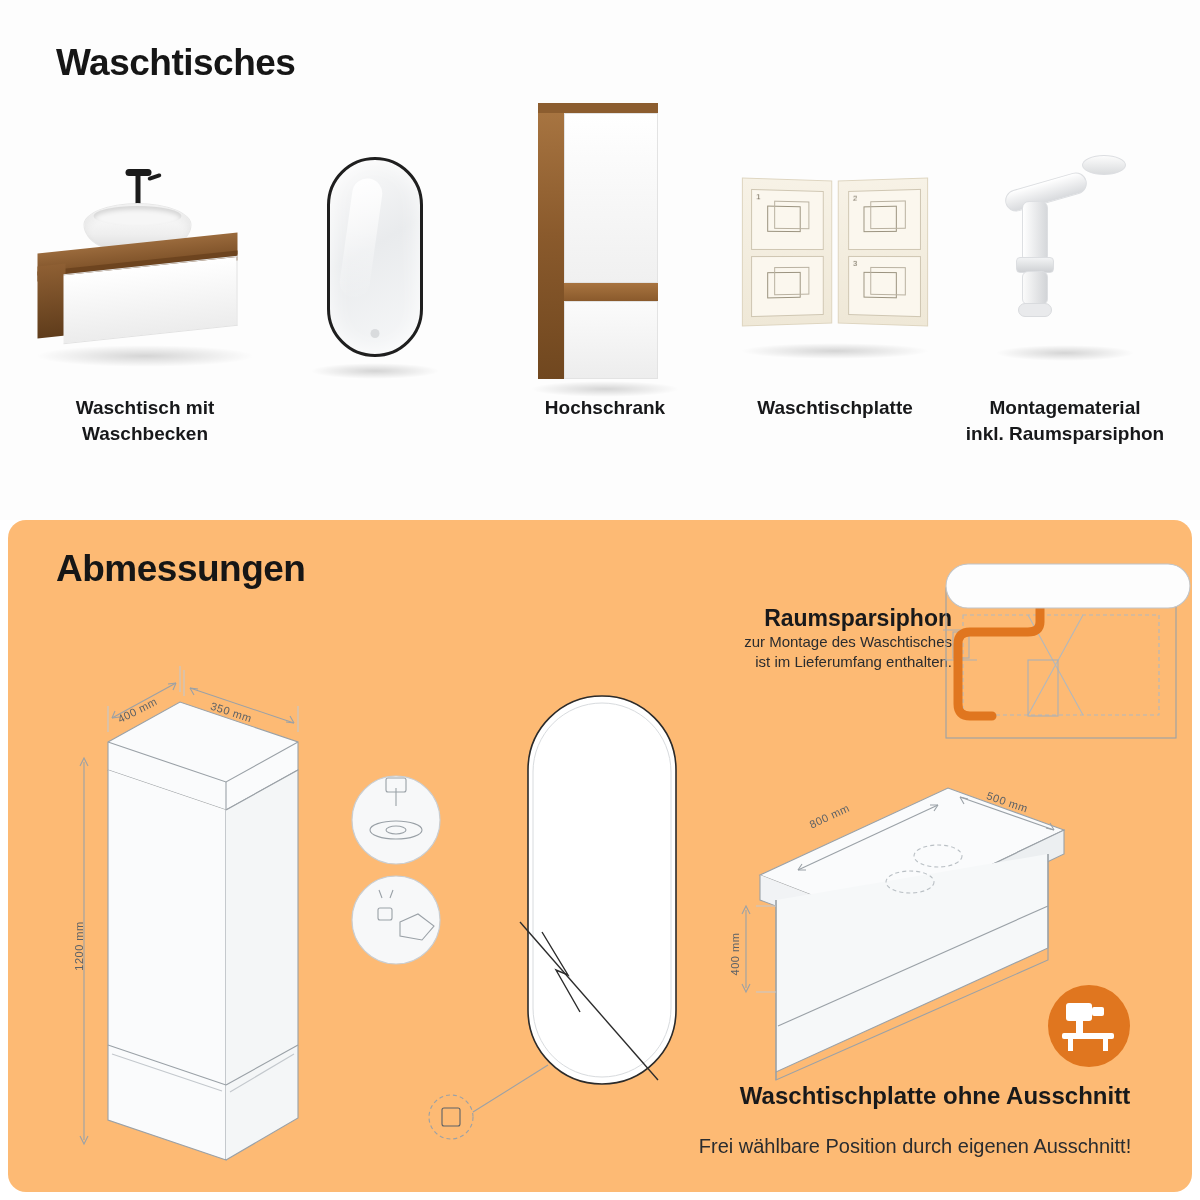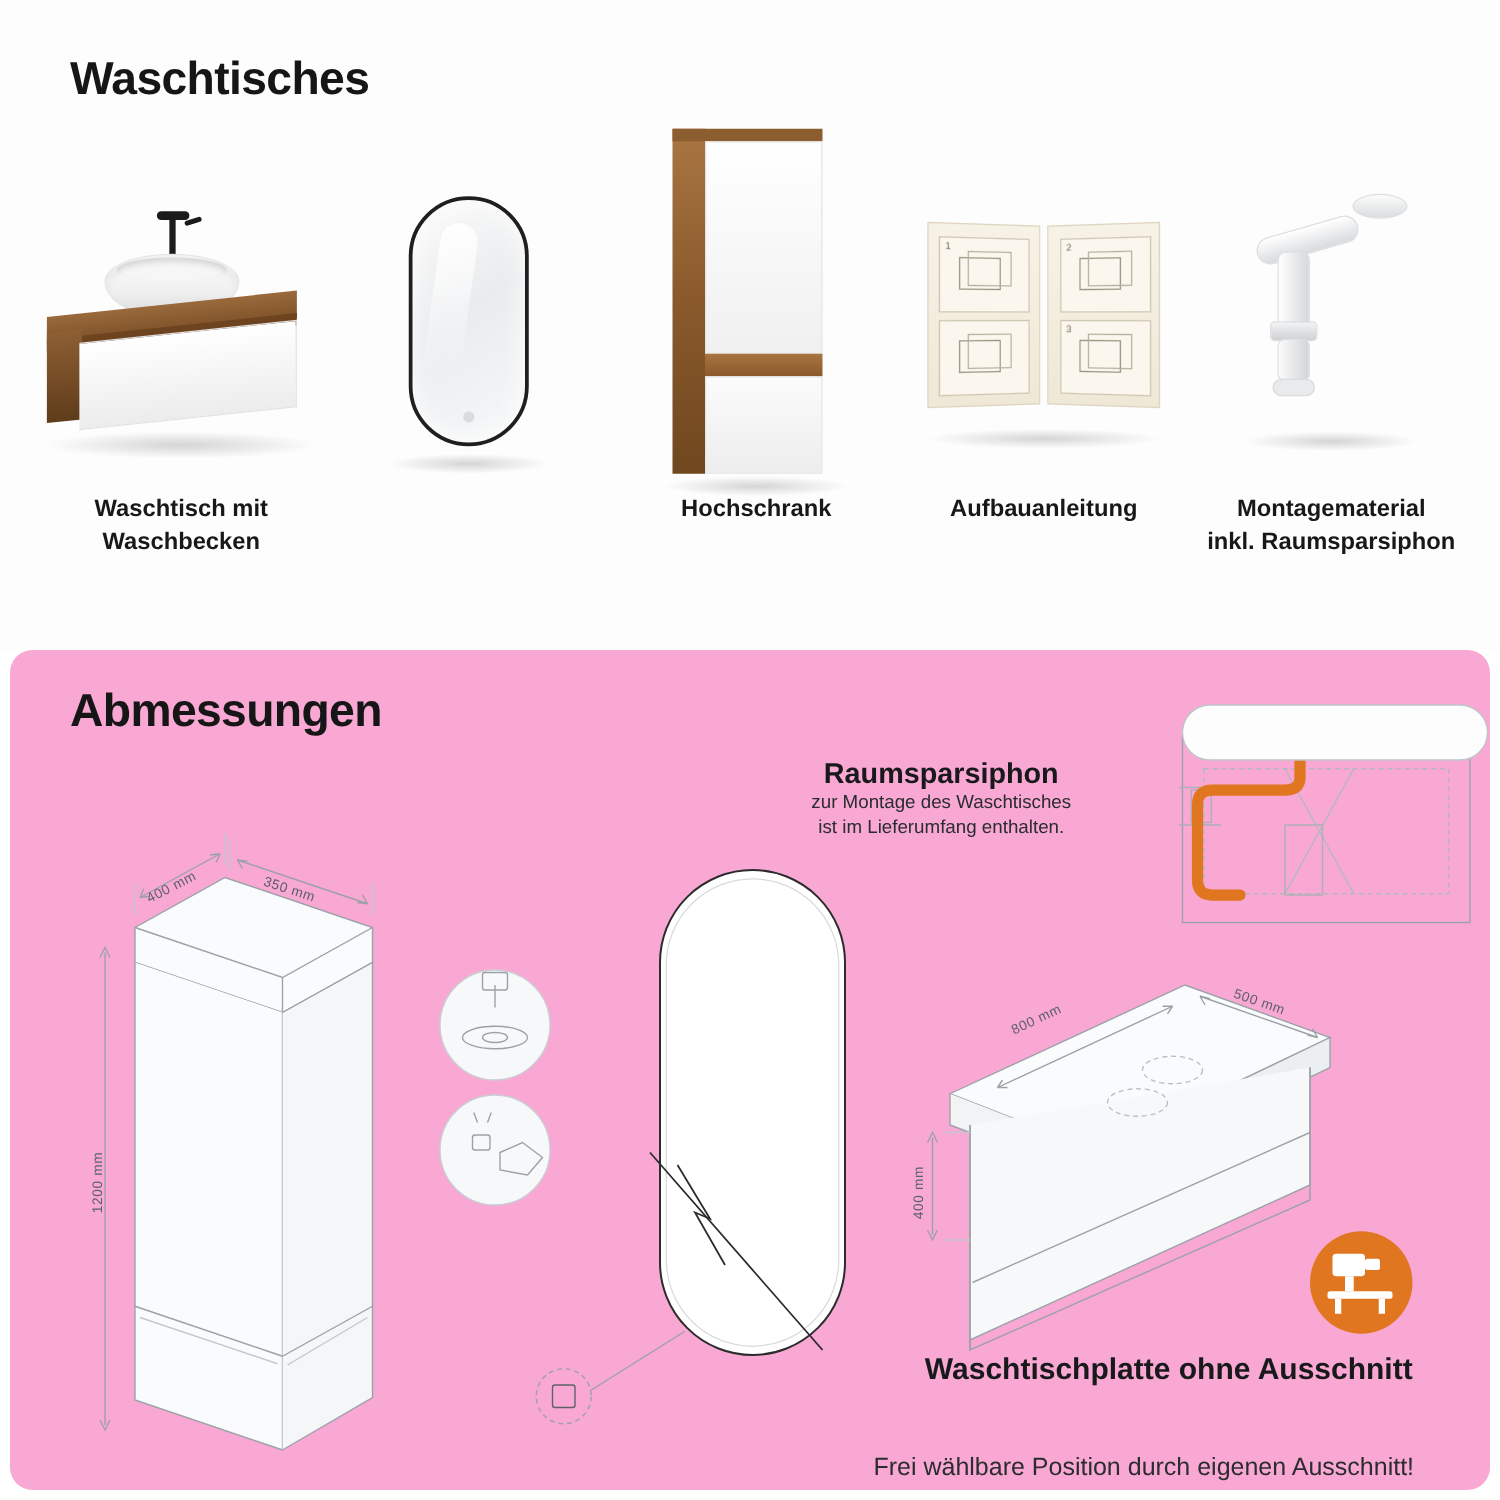--- a/index.html
+++ b/index.html
@@ -118,42 +118,42 @@
   .sp-horiz { position: absolute; left: 4px; top: 24px; width: 84px; height: 22px; background: linear-gradient(180deg,#ffffff,#d8dadd); border-radius: 11px; border:1px solid #dcdee1; transform: rotate(-16deg); }
   .sp-bowl { position: absolute; left: 82px; top: -2px; width: 44px; height: 20px; background: linear-gradient(180deg,#fcfcfc,#dadcde); border-radius: 50%; border: 1px solid #dcdee1; }
   .sp-vert { position: absolute; left: 22px; top: 44px; width: 26px; height: 62px; background: linear-gradient(90deg,#ffffff,#d6d8db); border-radius: 7px; border:1px solid #dddfe2; }
   .sp-collar { position: absolute; left: 16px; top: 100px; width: 38px; height: 16px; background: linear-gradient(180deg,#f2f3f4,#cfd1d4); border-radius: 4px; border:1px solid #dcdee1; }
   .sp-bottom { position: absolute; left: 22px; top: 114px; width: 26px; height: 34px; background: linear-gradient(90deg,#fbfbfb,#d2d4d7); border-radius: 6px; border:1px solid #dddfe2; }
   .sp-cap { position: absolute; left: 18px; top: 146px; width: 34px; height: 14px; background: #e9eaec; border-radius: 7px; border:1px solid #d9dbde; }
 
   
   .bottom-section {
     position: absolute; left: 8px; top: 520px; width: 1184px; height: 672px;
-    background: #f9a8d4; border-radius: 18px;
+    background: #fdba74; border-radius: 18px;
   }
   .title-bottom {
     position: absolute; left: 48px; top: 28px;
     font-size: 37px; font-weight: bold; letter-spacing: -0.5px; color: #161616;
   }
-  .note-block { position: absolute; left: 535px; top: 85px; width: 420px; text-align: center; }
+  .note-block { position: absolute; left: 524px; top: 85px; width: 420px; text-align: right; }
   .note-title { font-size: 23px; font-weight: bold; color: #18191b; }
   .note-line { font-size: 15px; color: #2a2c2f; line-height: 1.34; }
 
   .dim-label { position: absolute; font-size: 11px; color: #5c6166; letter-spacing: 0.5px; }
   .dim-label.vert { transform-origin: center; }
 
   svg.overlay { position: absolute; left: 0; top: 0; width: 1184px; height: 672px; pointer-events: none; }
 
   .plate-title {
     position: absolute; left: 700px; top: 1082px; width: 470px; text-align: center;
     font-size: 24px; font-weight: bold; color: #18191b;
   }
   .plate-sub {
     position: absolute; left: 645px; top: 1135px; width: 540px; text-align: center;
-    font-size: 20px; color: #2a2c2f; margin-top: 28px;
+    font-size: 20px; color: #2a2c2f;
   }
 </style>
 </head>
 <body>
 
 <div class="page">
 
   <div class="top-section">
     <div class="title-top">Waschtisches</div>
 
@@ -216,21 +216,21 @@
             <div class="page-r">
               <div class="cell" style="left:10px;top:10px;width:74px;height:60px;"></div>
               <div class="cell" style="left:10px;top:76px;width:74px;height:60px;"></div>
               <div class="cell-num" style="left:15px;top:13px;">2</div>
               <div class="cell-num" style="left:15px;top:79px;">3</div>
               <div class="box-ico" style="left:26px;top:26px;"></div>
               <div class="box-ico" style="left:26px;top:92px;"></div>
             </div>
           </div>
         </div>
-        <div class="item-label" style="white-space:pre-line">Aufbauanleitung</div>
+        <div class="item-label" style="white-space:pre-line">Waschtischplatte</div>
       </div>
 
       <div class="item">
         <div class="item-art">
           <div class="shadow-ellipse" style="left:50%;top:250px;width:140px;height:16px;transform:translateX(-50%);"></div>
           <div class="siphon">
             <div class="sp-bowl"></div>
             <div class="sp-horiz"></div>
             <div class="sp-vert"></div>
             <div class="sp-collar"></div>

